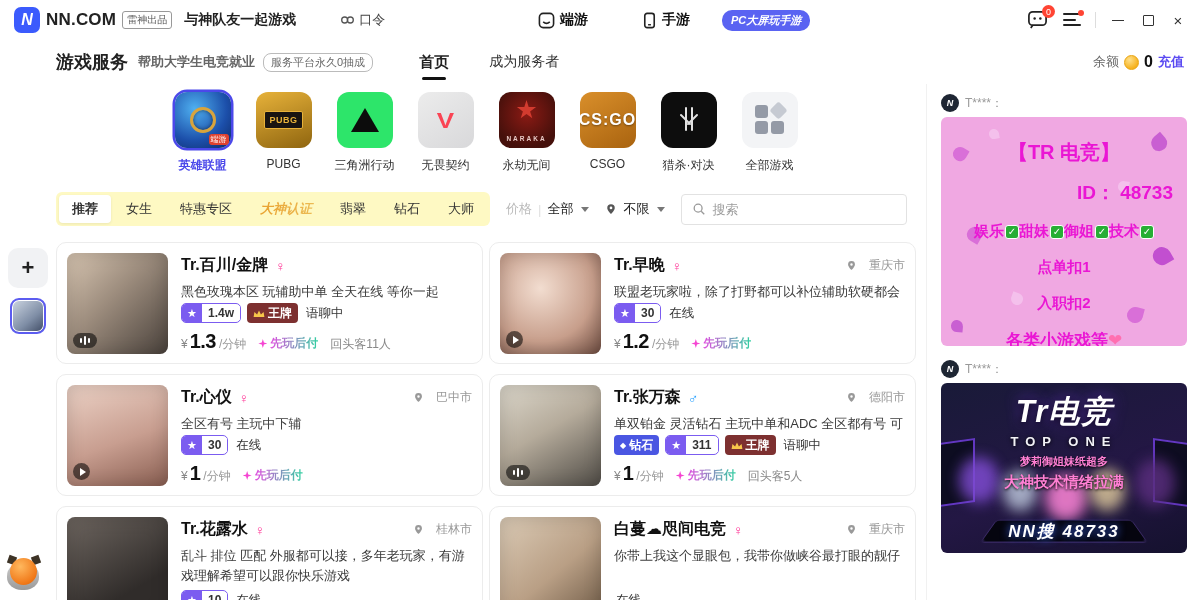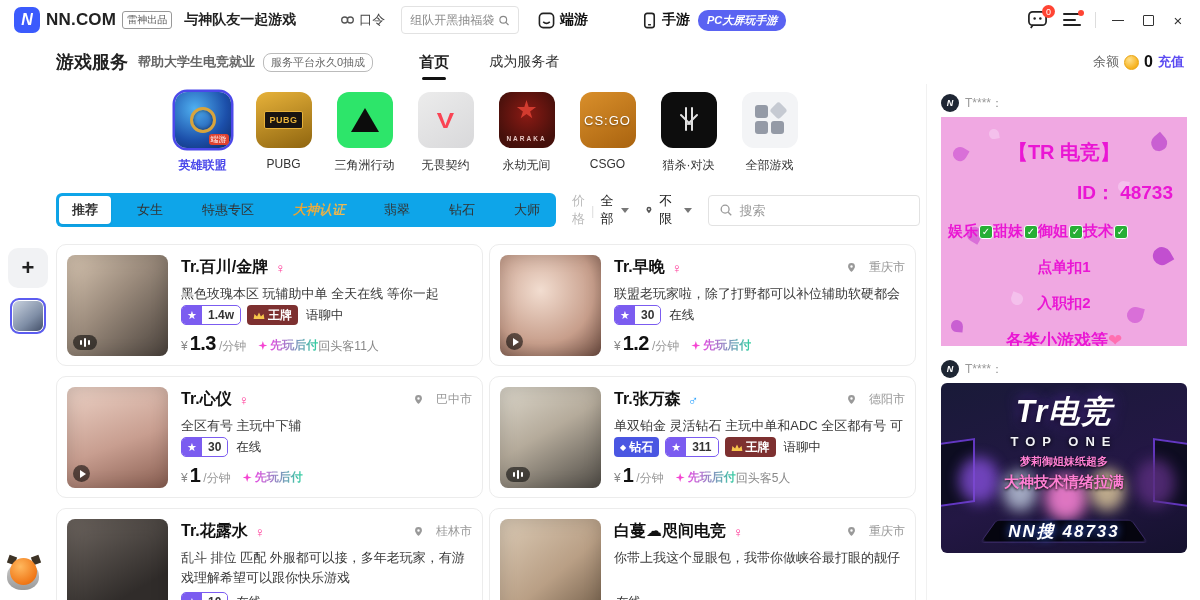--- a/index.html
+++ b/index.html
@@ -10,21 +10,21 @@
 .logo{width:26px;height:26px;border-radius:7px;background:#3b5bfd;color:#fff;font-weight:900;font-size:16px;display:flex;align-items:center;justify-content:center;font-style:italic}
 .logotext{font-weight:900;font-size:17px;margin-left:6px;letter-spacing:.2px}
 .obadge{border:1px solid #999;color:#555;font-size:10px;border-radius:3px;padding:1px 4px;margin-left:6px}
 .slogan{font-weight:700;font-size:14px;margin-left:12px}
 .cmd{display:flex;align-items:center;gap:4px;margin-left:44px;font-size:13px;color:#444}
 .topsearch{display:flex;align-items:center;margin-left:16px;width:118px;height:28px;border:1px solid #e2e2e2;border-radius:4px;padding:0 8px;gap:4px}
 .topsearch input{border:0;outline:0;width:84px;font-size:12px;color:#666;background:transparent}
 .topsearch input::placeholder{color:#8a8a8a}
 .navitem{display:flex;align-items:center;gap:5px;font-size:14px;font-weight:700;color:#111;position:absolute}
 .nav-pc{left:538px}.nav-mobile{left:642px}
-.pcpill{position:absolute;left:698px;top:10px;background:#5a63f2;color:#fff;font-size:11px;font-style:italic;font-weight:700;border-radius:10px;padding:3px 9px}
+.pcpill{position:absolute;left:722px;top:10px;background:#5a63f2;color:#fff;font-size:11px;font-style:italic;font-weight:700;border-radius:10px;padding:3px 9px}
 .tright{position:absolute;right:14px;top:0;height:40px;display:flex;align-items:center;gap:14px}
 .msgicon{position:relative;width:22px;height:22px}
 .msgbadge{position:absolute;top:-4px;right:-6px;background:#f43;color:#fff;font-size:9px;min-width:13px;height:13px;border-radius:7px;display:flex;align-items:center;justify-content:center;padding:0 2px}
 .burger{position:relative;width:18px;height:14px}
 .burger i{position:absolute;left:0;width:18px;height:2.4px;background:#222;border-radius:2px}
 .burger i:nth-child(1){top:0}.burger i:nth-child(2){top:5.5px;width:13px}.burger i:nth-child(3){top:11px}
 .burgerdot{position:absolute;top:-3px;right:-3px;width:6px;height:6px;border-radius:50%;background:#f43}
 .wdiv{width:1px;height:16px;background:#ddd}
 .wbtn{width:16px;height:16px;position:relative;cursor:pointer}
 .wmin::after{content:"";position:absolute;left:2px;right:2px;top:8px;border-top:1.6px solid #333}
@@ -56,31 +56,31 @@
 .g2{background:linear-gradient(160deg,#e7b23a,#8f650f)}
 .g2 b{background:#181411;color:#e7b23a;font-size:9px;font-weight:900;padding:3px 4px;border:1px solid #e7b23a;border-radius:2px;letter-spacing:.5px}
 .g3{background:#2de56a}
 .dtri{width:0;height:0;border-left:14px solid transparent;border-right:14px solid transparent;border-bottom:24px solid #0c0c0c;display:block}
 .g4{background:linear-gradient(145deg,#ececec,#d8d8da)}
 .g4 b{color:#fa4454;font-size:26px;font-weight:900;transform:scaleY(.85)}
 .g5{background:radial-gradient(circle at 50% 40%,#8a1a14,#45100b 75%)}
 .nflower{position:absolute;top:8px;left:50%;transform:translateX(-50%);width:20px;height:20px;background:#d23b2f;clip-path:polygon(50% 0,61% 35%,98% 35%,68% 57%,79% 91%,50% 70%,21% 91%,32% 57%,2% 35%,39% 35%)}
 .ntext{position:absolute;bottom:6px;width:100%;text-align:center;color:#e8c9c5;font-size:6.5px;letter-spacing:2px;font-weight:700}
 .g6{background:linear-gradient(150deg,#d98f2b,#a9630f)}
-.g6 b{color:#fff;font-size:13px;font-weight:400;letter-spacing:1px;text-shadow:0 1px 2px #0006}
+.g6 b{color:#fff;font-size:16px;font-weight:700;letter-spacing:1px;text-shadow:0 1px 2px #0006}
 .g7{background:#0d0d0d}
 .g8{background:#f3f4f6}
 .allgrid{position:relative;width:30px;height:30px}
 .allgrid i{position:absolute;width:13px;height:13px;background:#949aa6;border-radius:3px}
 .allgrid i:nth-child(1){left:0;top:0}.allgrid i:nth-child(2){left:0;top:16px}
 .allgrid i:nth-child(3){left:16px;top:16px}
 .allgrid i:nth-child(4){left:17px;top:-1px;background:#c6cad2;transform:rotate(45deg)}
 
 .filterrow{display:flex;align-items:center;margin-top:18px}
-.ftabs{display:flex;background:#0ea5e9;border-radius:6px;padding:3px;gap:13px}
+.ftabs{display:flex;background:#fef9c3;border-radius:6px;padding:3px;gap:2px}
 .ftab{font-size:13px;color:#333;padding:5px 13px;border-radius:4px;cursor:pointer;white-space:nowrap}
 .ftab.active{background:#fff;font-weight:700;box-shadow:0 1px 3px rgba(0,0,0,.08)}
 .ftab.gold{color:transparent;background-image:linear-gradient(100deg,#e89a25,#edc25e);-webkit-background-clip:text;background-clip:text;font-weight:900;font-style:italic}
 .fsel{display:flex;align-items:center;gap:6px;margin-left:16px;font-size:13px}
 .fgray{color:#bbb}.fbar{color:#e0e0e0}
 .caret{width:0;height:0;border-left:4px solid transparent;border-right:4px solid transparent;border-top:5px solid #777;display:inline-block;margin-left:2px}
 .fsearch{display:flex;align-items:center;gap:6px;margin-left:16px;width:226px;height:31px;border:1px solid #e2e2e2;border-radius:4px;padding:0 10px;background:#fff}
 .fsearch input{border:0;outline:0;background:transparent;font-size:13px;color:#666;width:170px}
 .fsearch input::placeholder{color:#9a9a9a}
 
@@ -114,31 +114,31 @@
 .starb b{font-size:12px;color:#333;padding:0 6px;font-weight:700;background:#fff}
 .rank{display:flex;align-items:center;background:#7d3030;color:#fff;font-size:12px;font-weight:700;border-radius:4px;height:20px;padding:0 6px;gap:3px;margin-right:6px}
 .status{font-size:12.5px;color:#333;margin-left:2px}
 .crow4{display:flex;align-items:baseline}
 .cur{font-size:12px;color:#888}
 .pr{font-size:20px;font-weight:800;color:#111;margin:0 3px 0 2px;letter-spacing:-.5px}
 .un{font-size:12px;color:#999}
 .paylater{display:flex;align-items:center;gap:3px;margin-left:12px}
 .sparkle{width:9px;height:9px;background:#f545d2;clip-path:polygon(50% 0,62% 38%,100% 50%,62% 62%,50% 100%,38% 62%,0 50%,38% 38%);display:inline-block}
 .paylater em{font-style:normal;font-size:12px;font-weight:800;background-image:linear-gradient(90deg,#e24fe0,#2fd0a0);-webkit-background-clip:text;background-clip:text;color:transparent}
-.rep{font-size:12px;color:#888;margin-left:0}
+.rep{font-size:12px;color:#888;margin-left:12px}
 
 .sidebar{position:absolute;top:84px;left:926px;width:274px;height:516px;border-left:1px solid #f1f1f1;background:#fff;padding:10px 14px 0}
 .msghead{display:flex;align-items:center;gap:6px;height:18px;margin-bottom:5px}
 .cavatar{width:18px;height:18px;border-radius:50%;background:#1e2633;color:#fff;font-size:9px;font-weight:900;display:flex;align-items:center;justify-content:center;font-style:italic}
 .sender{font-size:12px;color:#999}
-.ad1{position:relative;width:246px;height:229px;border-radius:0;background:#f0a8e2;overflow:hidden;display:flex;flex-direction:column;align-items:center;padding-top:22px;cursor:pointer}
+.ad1{position:relative;width:246px;height:229px;border-radius:6px;background:#f0a8e2;overflow:hidden;display:flex;flex-direction:column;align-items:center;padding-top:22px;cursor:pointer}
 .ad1 *{position:relative;z-index:2}
 .a1title{font-size:20px;font-weight:900;color:#ea16d4;text-align:center}
 .a1id{font-size:19px;font-weight:900;color:#ea16d4;align-self:flex-end;margin:14px 14px 0 0}
-.a1tags{display:flex;justify-content:flex-start;width:232px;margin-top:16px}
+.a1tags{display:flex;justify-content:center;width:232px;margin-top:16px}
 .a1tag{display:flex;align-items:center;gap:1px;font-size:15px;font-weight:900;color:#ea16d4}
 .chk{width:14px;height:14px;background:#27ae35;border-radius:3px;color:#fff;font-size:10px;font-weight:900;display:inline-flex;align-items:center;justify-content:center;border:1px solid #fff}
 .a1line{font-size:15px;font-weight:900;color:#ea16d4;margin-top:17px}
 .a1line3{font-size:17px;font-weight:900;color:#ea16d4;margin-top:16px}
 .a1line3 .heart{color:#ff6fb0}
 .petal{position:absolute;z-index:1;display:block;border-radius:60% 0 55% 55%}
 .p1{width:14px;height:14px;background:#d96fd8;left:12px;top:30px;transform:rotate(30deg)}
 .p2{width:10px;height:10px;background:#f4c0ec;left:48px;top:12px;transform:rotate(80deg)}
 .p3{width:16px;height:16px;background:#c95fd2;right:20px;top:18px;transform:rotate(-40deg)}
 .p4{width:11px;height:11px;background:#f4c0ec;right:58px;top:64px;transform:rotate(10deg)}
@@ -190,27 +190,20 @@
     <span class="logotext">NN.COM</span>
     <span class="obadge">雷神出品</span>
     <span class="slogan">与神队友一起游戏</span>
     <div class="cmd">
       <svg width="15" height="10" viewBox="0 0 16 10">
           <circle cx="5" cy="5" r="3.2" fill="none" stroke="#555" stroke-width="1.4"></circle>
           <circle cx="11" cy="5" r="3.2" fill="none" stroke="#555" stroke-width="1.4"></circle>
         </svg>
       <span>口令</span>
     </div>
-    <div class="topsearch">
-      <input placeholder="组队开黑抽福袋" style="">
-      <svg width="13" height="13" viewBox="0 0 16 16">
-          <circle cx="7" cy="7" r="4.5" fill="none" stroke="#888" stroke-width="1.5"></circle>
-          <line x1="10.5" y1="10.5" x2="14" y2="14" stroke="#888" stroke-width="1.5"></line>
-        </svg>
-    </div>
     <div class="navitem nav-pc">
       <svg width="17" height="17" viewBox="0 0 18 18">
           <rect x="1.5" y="1.5" width="15" height="15" rx="4" fill="none" stroke="#222" stroke-width="1.7"></rect>
           <path d="M5.5 10.5q3.5 3 7 0" stroke="#222" fill="none" stroke-width="1.7"></path>
         </svg>
       <span>端游</span>
     </div>
     <div class="navitem nav-mobile">
       <svg width="15" height="17" viewBox="0 0 14 18">
           <rect x="2" y="1.5" width="10" height="15" rx="2.5" fill="none" stroke="#222" stroke-width="1.7"></rect>

